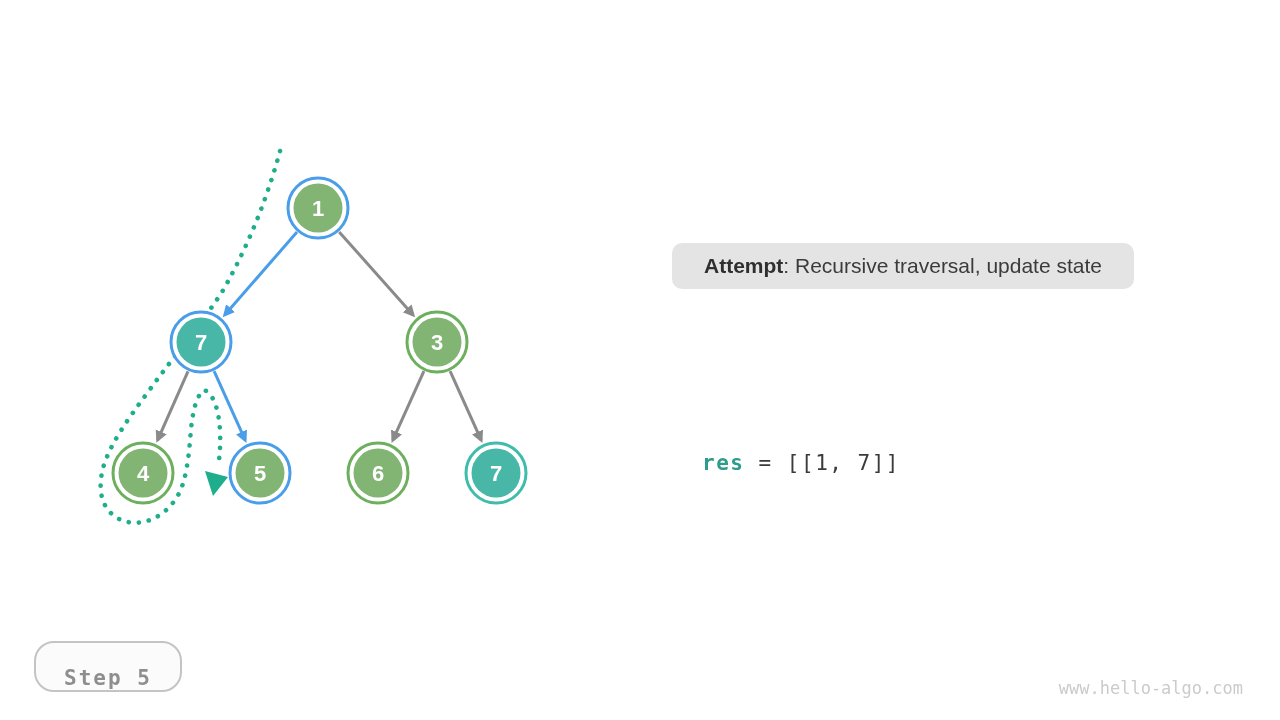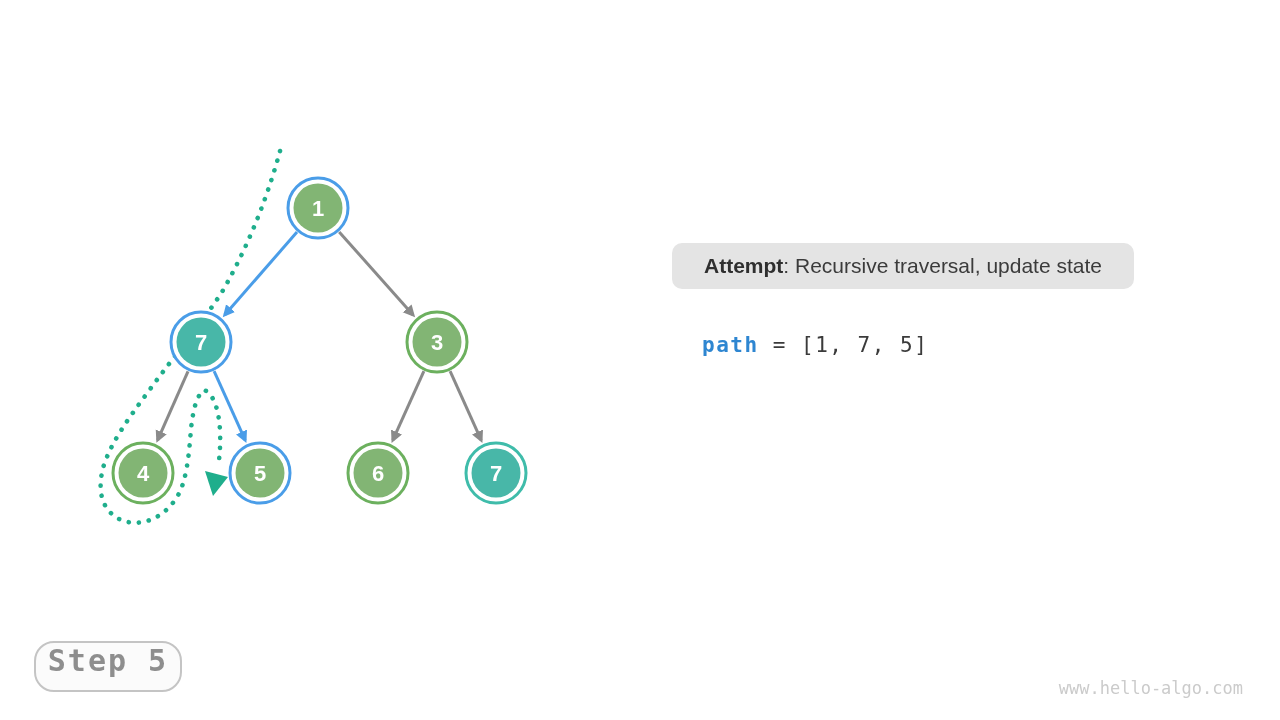--- a/index.html
+++ b/index.html
@@ -22,23 +22,23 @@
   .code-line{position:absolute;font-family:"DejaVu Sans Mono","Liberation Mono",monospace;
              font-size:21px;line-height:24px;letter-spacing:1.5px;color:#3b3b3b;white-space:nowrap;}
   #path-line{left:702px;top:333px;}
   #res-line{left:702px;top:451px;}
   .var-blue{color:#2e86d1;font-weight:bold;}
   .var-teal{color:#2e9c8a;font-weight:bold;}
 
   
   #step-box{position:absolute;left:34px;top:641px;width:148px;height:51px;background:#fbfbfb;
             border:2px solid #c4c4c4;border-radius:20px;box-sizing:border-box;
-            display:flex;align-items:flex-start;justify-content:center;
+            display:flex;align-items:flex-end;justify-content:center;
             font-family:"DejaVu Sans Mono","Liberation Mono",monospace;font-weight:bold;
-            font-size:30px;letter-spacing:2px;color:#8e8e8e;}
+            font-size:21px;letter-spacing:2px;color:#8e8e8e;}
 
   
   #watermark{position:absolute;right:37px;top:678px;
              font-family:"DejaVu Sans Mono","Liberation Mono",monospace;
              font-size:17px;color:#cbcbcb;}
 </style>
 </head>
 <body>
 
 <div id="canvas">
@@ -107,24 +107,24 @@
       <circle cx="496" cy="473" r="24.5" fill="#48b7a8"></circle>
       <text class="nval" x="496" y="473" dy="0.36em">7</text>
     </g>
   </svg>
 
   <div id="attempt-box" class="panel-line">
     <span class="blabel">Attempt</span><span>: Recursive traversal, update state</span>
   </div>
 
 
-  <div id="path-line" class="code-line">
-    <span class="var-blue">path</span><span> = [1, 7, 5]</span>
+
+  <div id="res-line" class="code-line">
+    <span class="var-teal">res</span><span> = [[1, 7]]</span>
   </div>
-
 
   <div id="step-box">
     <span>Step 5</span>
   </div>
 
   <div id="watermark">www.hello-algo.com</div>
 
 </div>
 
 </body></html>

